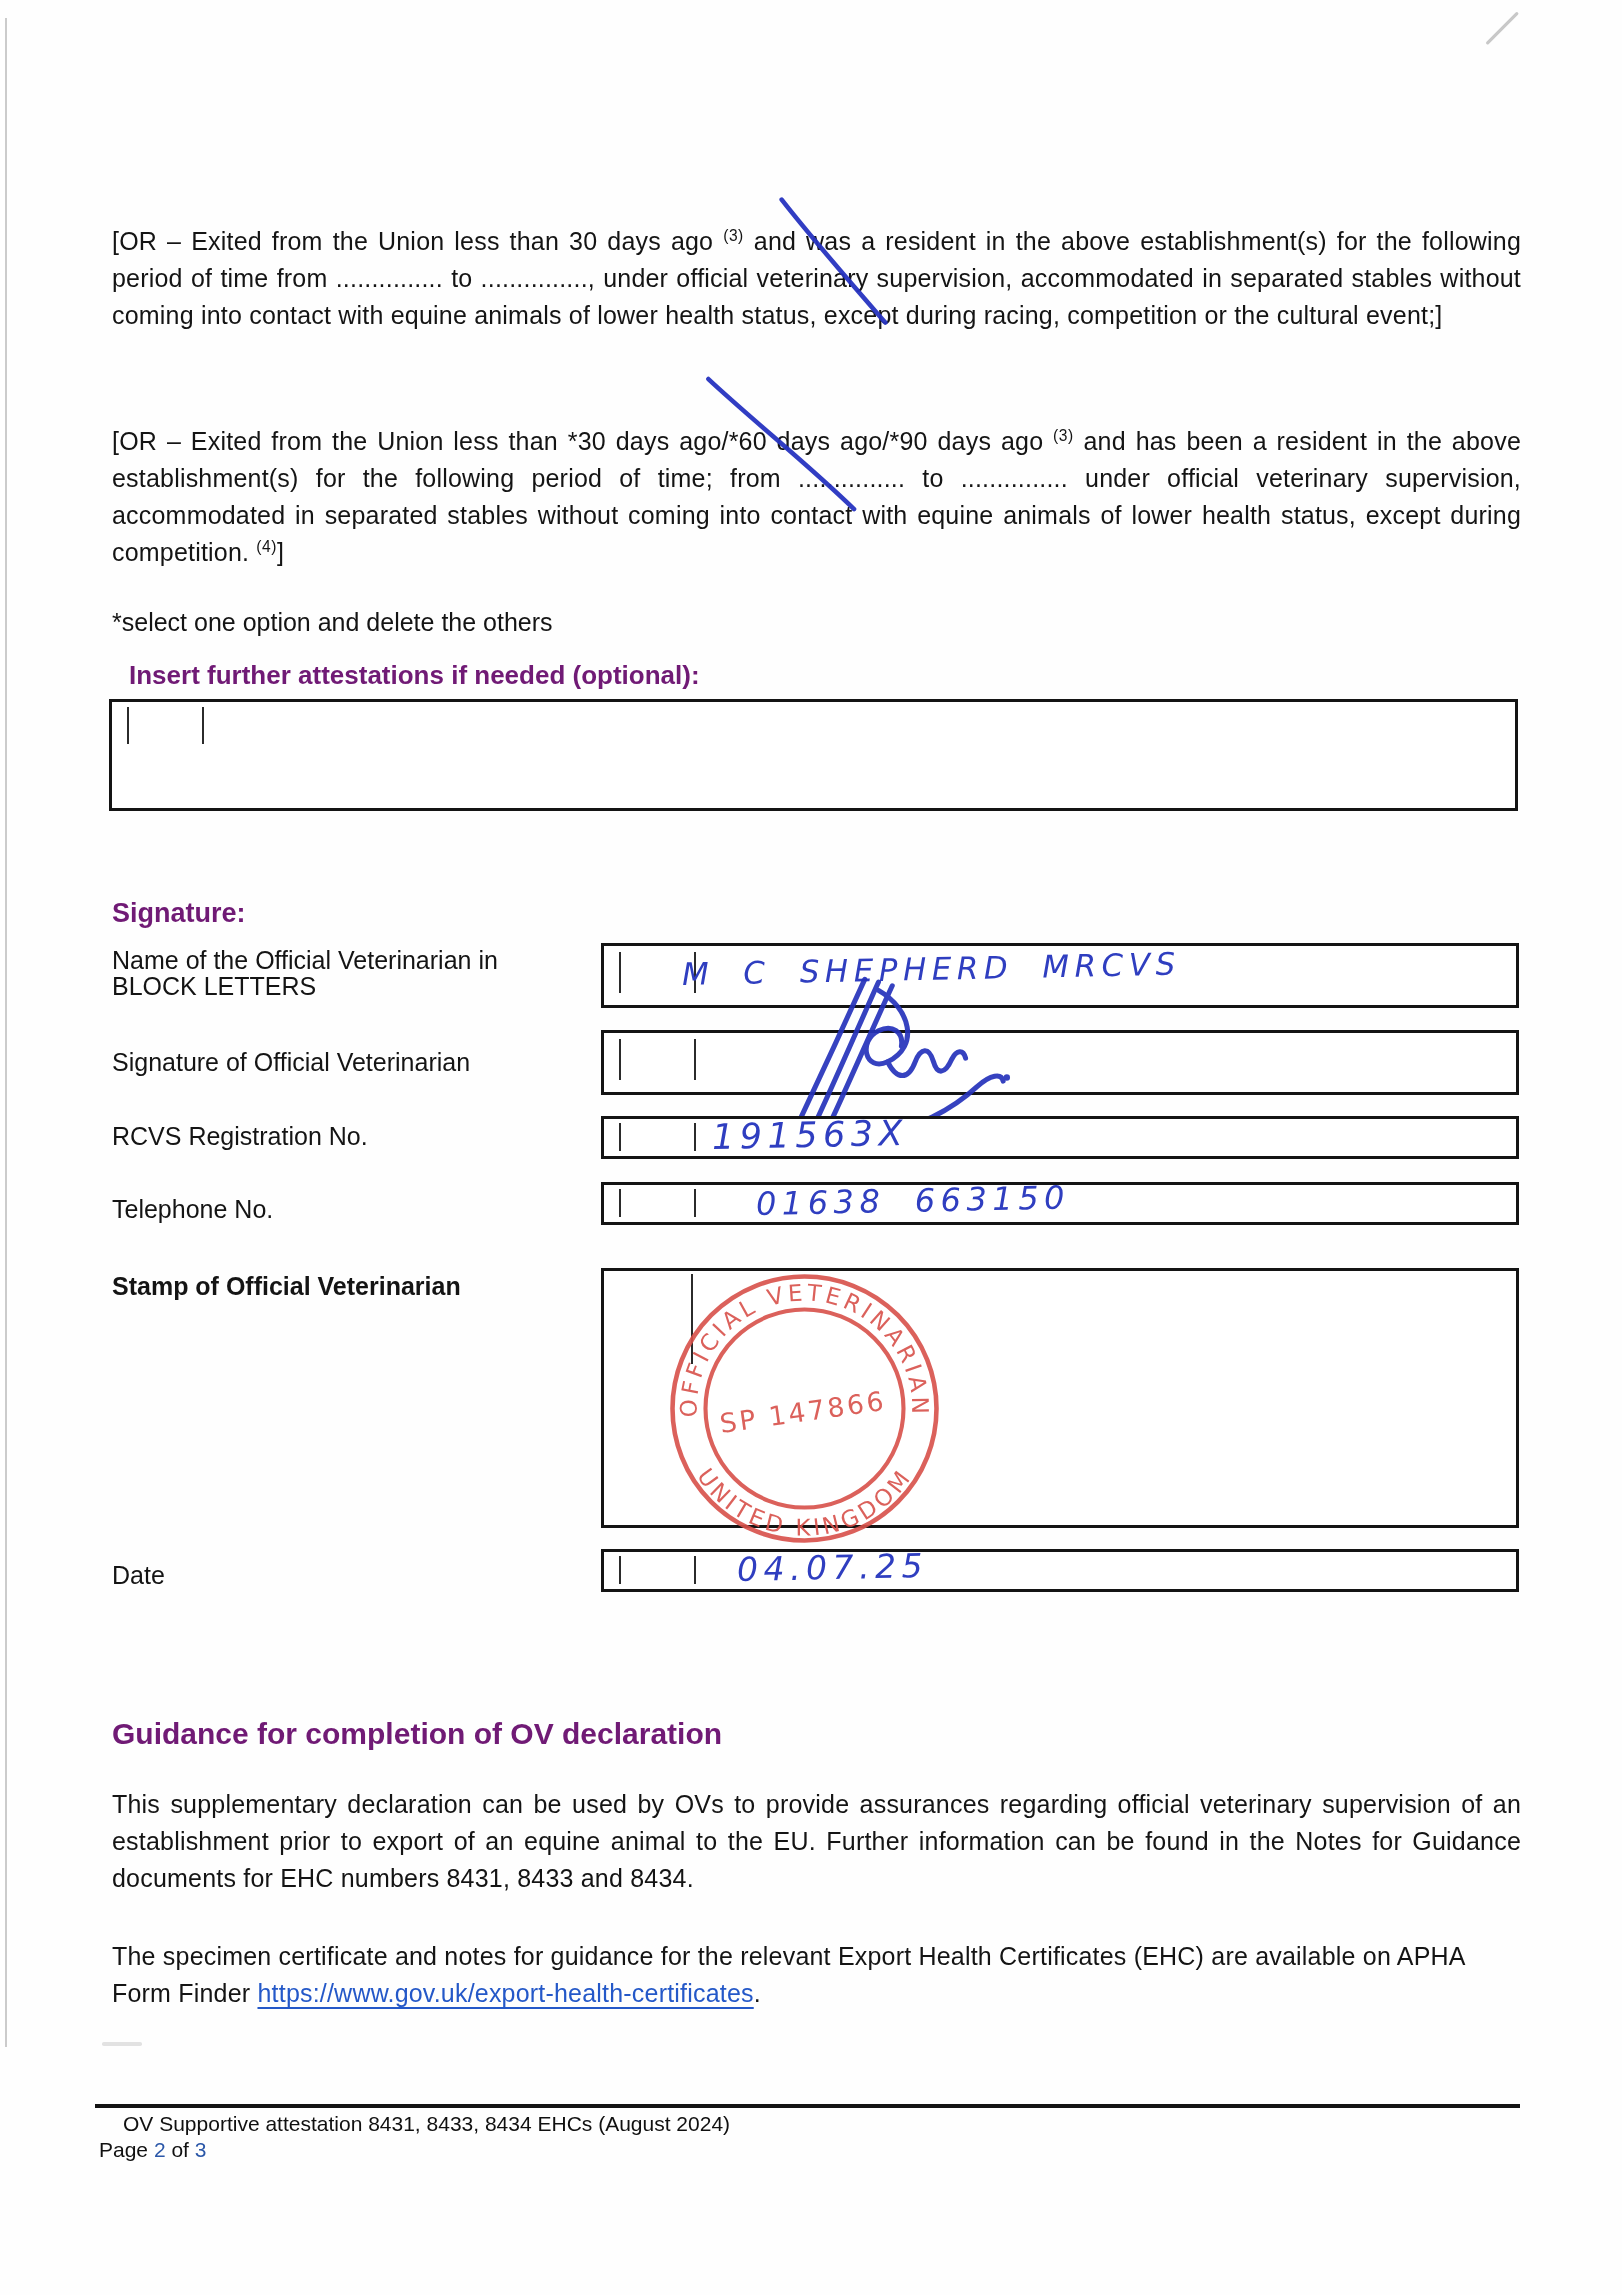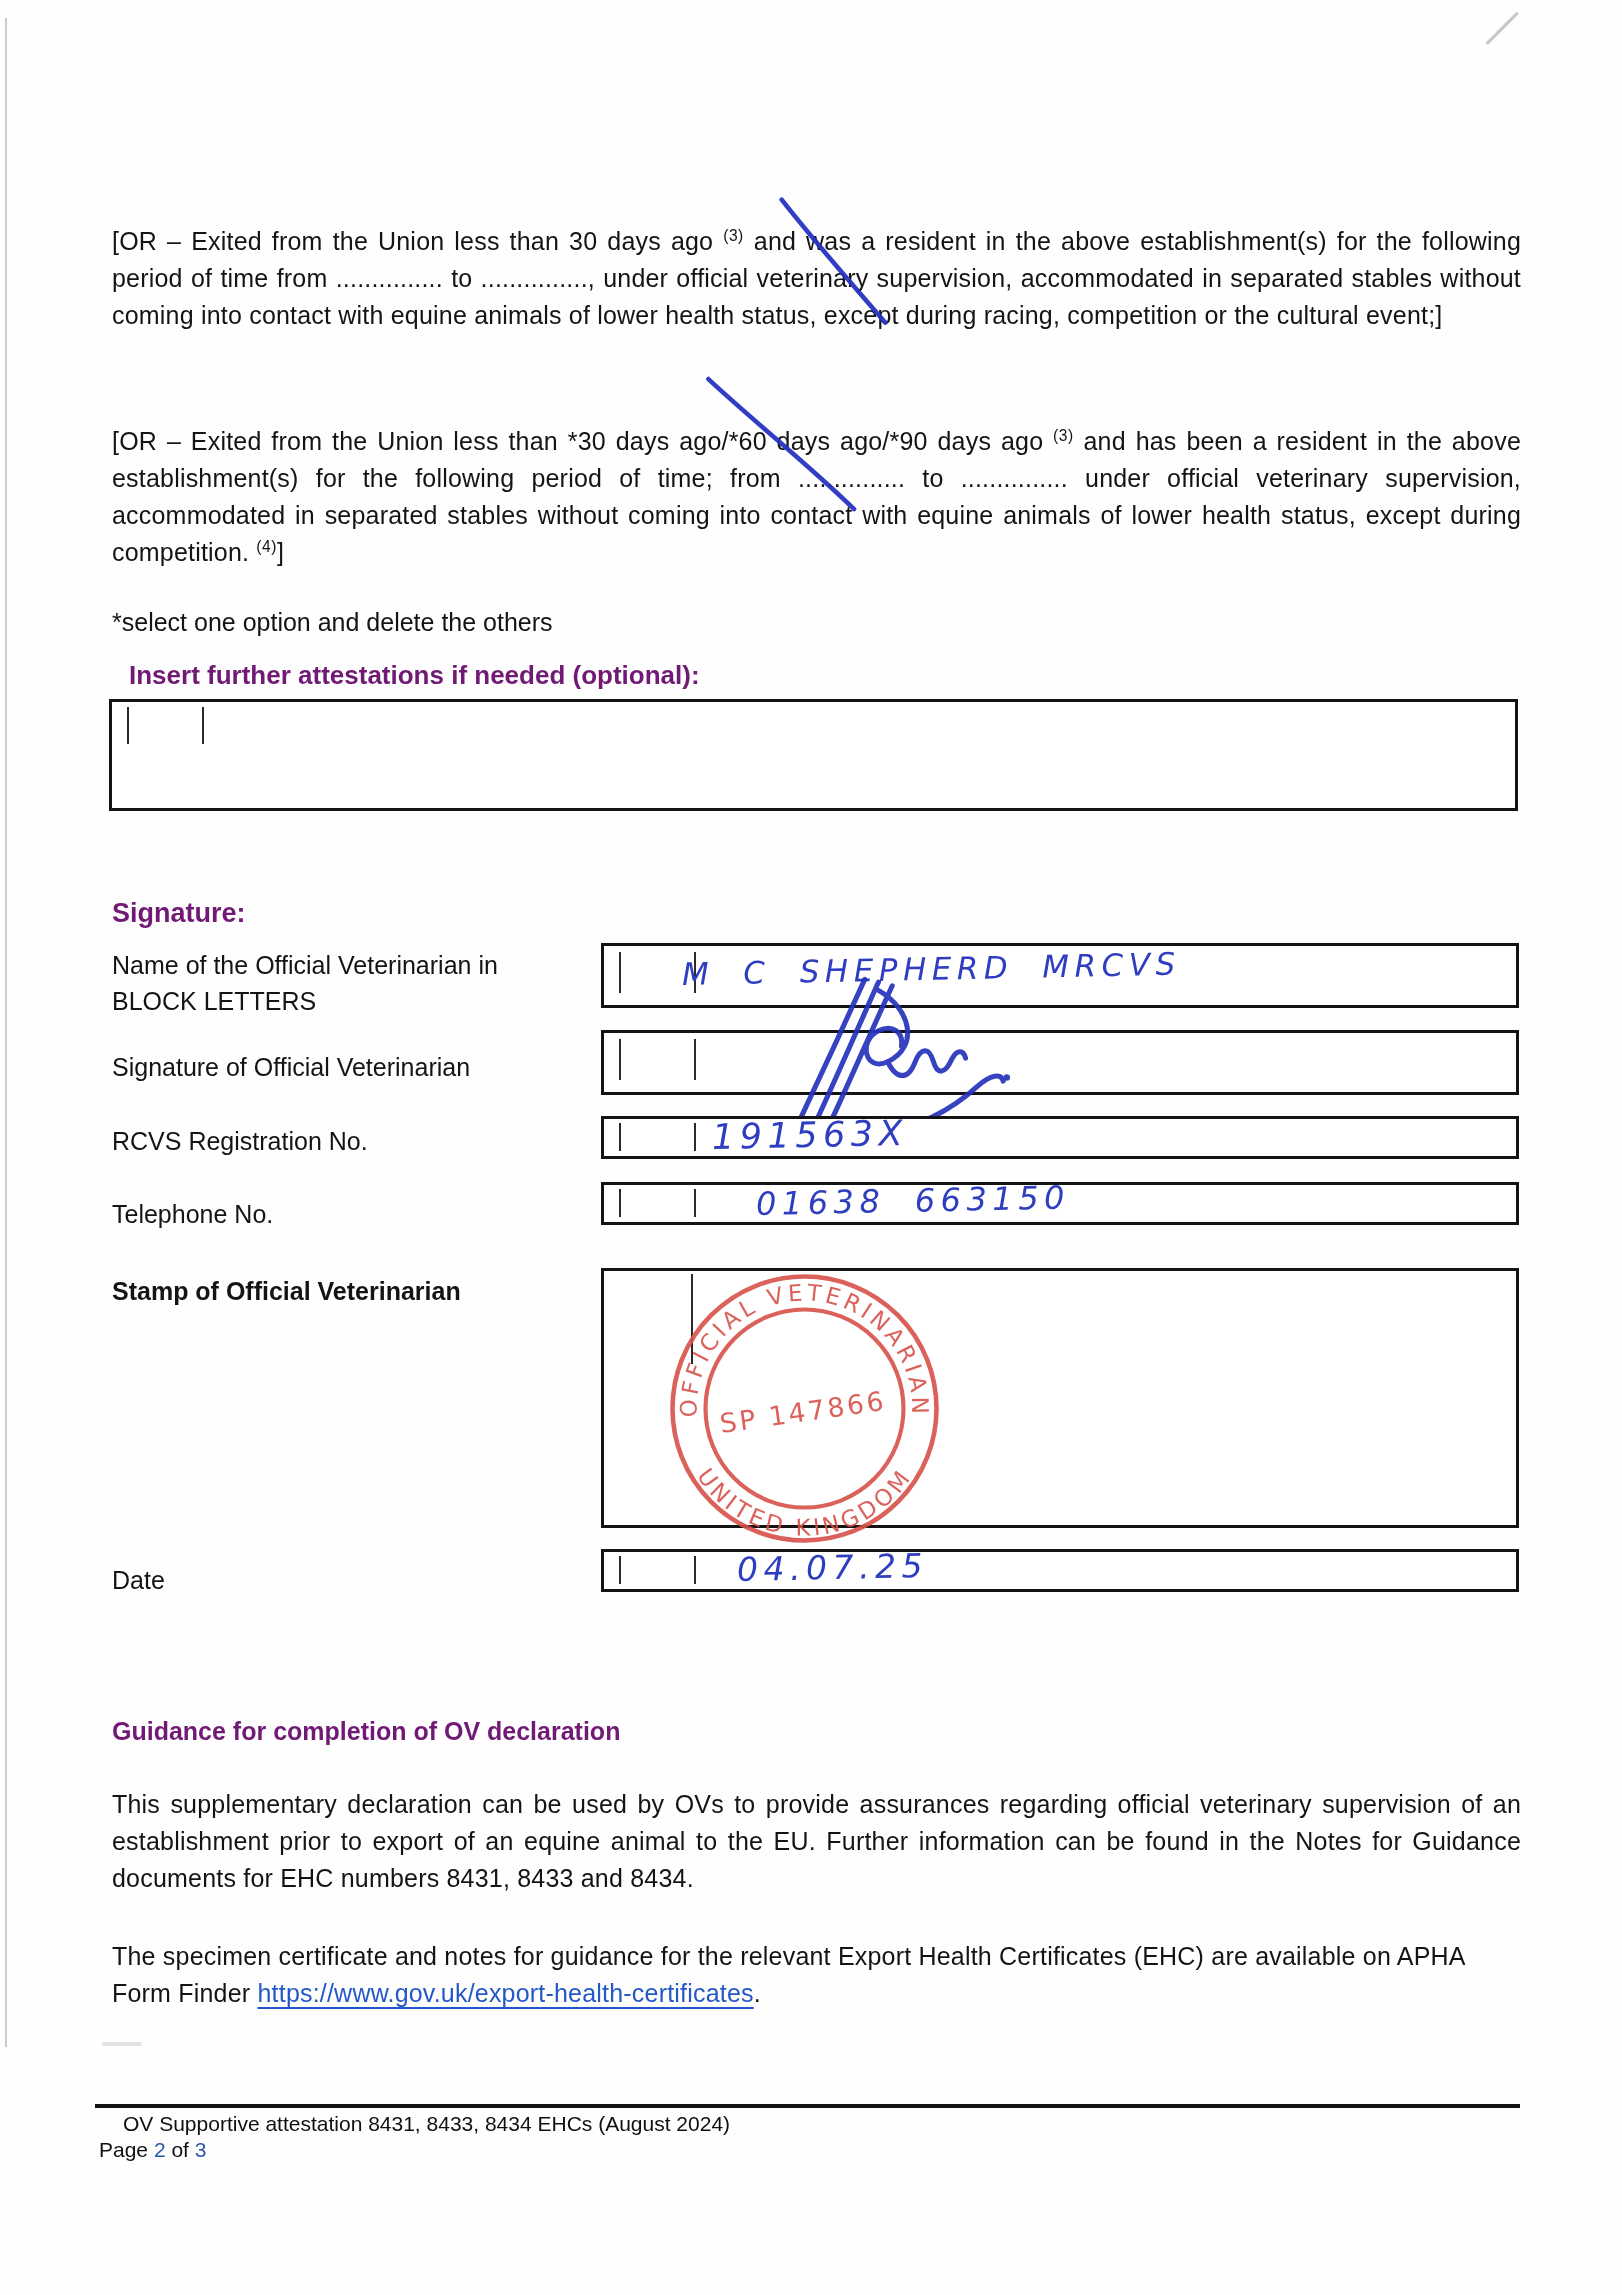--- a/index.html
+++ b/index.html
@@ -14,35 +14,35 @@
   .para{position:absolute;left:112px;width:1409px;font-size:25px;line-height:37px;
         text-align:justify;letter-spacing:0.2px;color:#141414;}
   .sup{font-size:15.6px;vertical-align:super;line-height:0;letter-spacing:0.5px;}
   #para1{top:198px;}
   #para2{top:398px;}
   #select-note{position:absolute;left:112px;top:577px;font-size:25px;color:#141414;margin-top:31px;}
 
   .h-bold{position:absolute;font-weight:bold;color:#701a75;}
   #attest-heading{left:129px;top:660px;font-size:26px;}
   #sig-heading{left:112px;top:898px;font-size:27px;}
-  #guidance-heading{left:112px;top:1717px;font-size:25px;}
+  #guidance-heading{left:112px;top:1717px;font-size:30px;}
 
   
   .fbox{position:absolute;border:3.2px solid #141414;background:#fff;}
   .tick{position:absolute;width:1.8px;background:#2b2b2b;}
   #attest-box{left:109px;top:699px;width:1403px;height:106px;}
   #name-box{left:601px;top:943px;width:912px;height:59px;}
   #sig-box{left:601px;top:1030px;width:912px;height:59px;}
   #rcvs-box{left:601px;top:1116px;width:912px;height:37px;}
   #phone-box{left:601px;top:1182px;width:912px;height:37px;}
   #stamp-box{left:601px;top:1268px;width:912px;height:254px;}
   #date-box{left:601px;top:1549px;width:912px;height:37px;}
 
   
-  .flabel{position:absolute;left:112px;width:450px;font-size:25px;line-height:36px;color:#141414;}
+  .flabel{position:absolute;left:112px;width:450px;font-size:25px;line-height:26px;color:#141414;}
   #name-label{top:947px;}
   #sig-label{top:1049px;}
   #rcvs-label{top:1123px;}
   #phone-label{top:1196px;}
   #stamp-label{top:1273px;font-weight:bold;}
   #date-label{top:1562px;}
 
   
   .hand{position:absolute;font-family:"DejaVu Sans",sans-serif;font-style:italic;
         color:#2f3ec0;letter-spacing:5.5px;word-spacing:13.8px;transform:rotate(-1.2deg);

